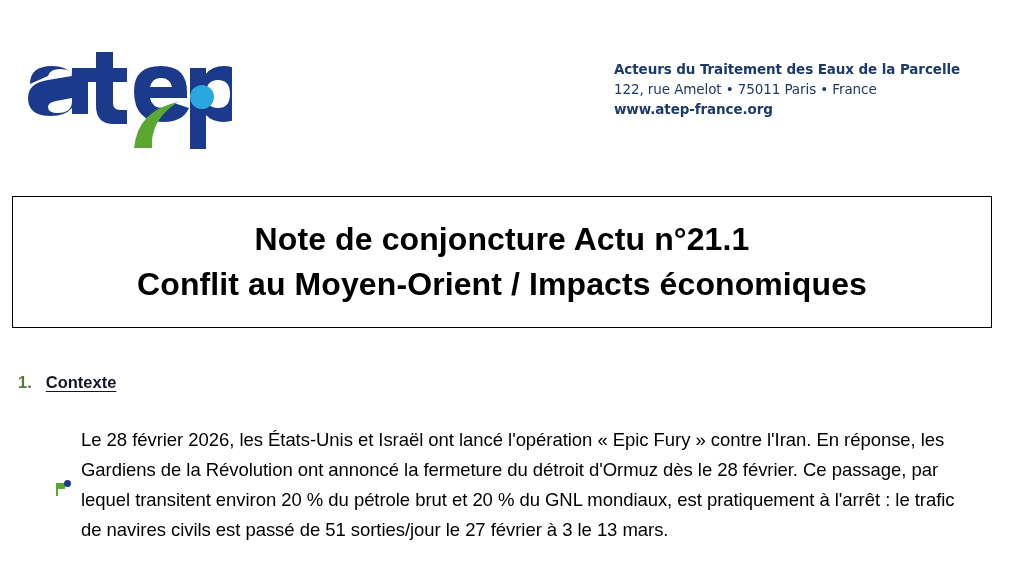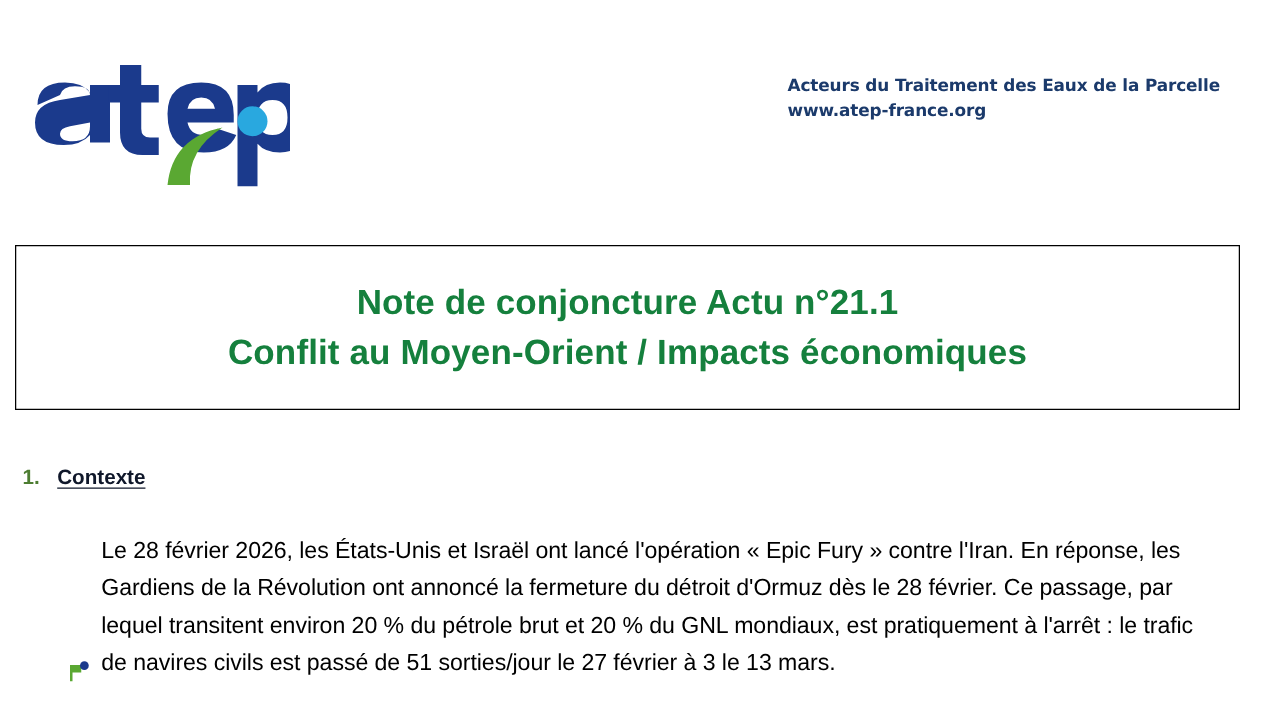--- a/index.html
+++ b/index.html
@@ -35,21 +35,21 @@
     width: 210px;
     height: 110px;
   }
 
   .logo svg {
     display: block;
   }
 
   .contact-block {
     position: absolute;
-    right: 48px;
+    right: 64px;
     top: 60px;
     text-align: left;
     color: #1b3a6b;
     font-family: "DejaVu Sans", sans-serif;
     font-size: 13.5px;
     line-height: 1.47;
     letter-spacing: -0.1px;
   }
   .contact-block .line-strong {
     font-weight: bold;
@@ -69,23 +69,23 @@
     width: 980px;
     height: 132px;
     border: 1.5px solid #000000;
     box-sizing: border-box;
     display: flex;
     flex-direction: column;
     align-items: center;
     justify-content: center;
   }
   .title-line {
-    color: #15803d;
+    color: #000000;
     font-weight: bold;
-    font-size: 28px;
+    font-size: 32px;
     line-height: 1.42;
     text-align: center;
     letter-spacing: 0.1px;
   }
 
   
   .section-heading {
     position: absolute;
     left: 18px;
     top: 373px;
@@ -106,21 +106,21 @@
     text-underline-offset: 3px;
   }
 
   
   .bullet-row {
     position: absolute;
     left: 55px;
     top: 425px;
     width: 930px;
     display: flex;
-    align-items: flex-end;
+    align-items: center;
   }
   .bullet-marker {
     width: 26px;
     flex: 0 0 26px;
     padding-top: 6px;
   }
   .bullet-marker svg { display: block; }
 
   .paragraph {
     font-size: 18.5px;
@@ -150,20 +150,21 @@
         <path d="M168 24 l16 0 l0 6 q6 -8 18 -8 q22 0 22 28 q0 28 -22 28 q-12 0 -18 -7 l0 34 l-16 0 z M184 50 q0 14 12 14 q12 0 12 -14 q0 -14 -12 -14 q-12 0 -12 14 z" fill="#1b3a8c"></path>
 
         <circle cx="180" cy="53" r="12" fill="#29a8df"></circle>
 
         <path d="M112 104 q4 -38 44 -46 q-28 18 -26 46 z" fill="#5aa832"></path>
       </svg>
     </div>
 
     <div class="contact-block">
       <div class="line-strong">Acteurs du Traitement des Eaux de la Parcelle</div>
+      <div class="line">122, rue Amelot • 75011 Paris • France</div>
       <div class="line-strong">www.atep-france.org</div>
     </div>
   </div>
 
   <div class="title-box">
     <div class="title-line">Note de conjoncture Actu n°21.1</div>
     <div class="title-line">Conflit au Moyen-Orient / Impacts économiques</div>
   </div>
 
   <div class="section-heading">

